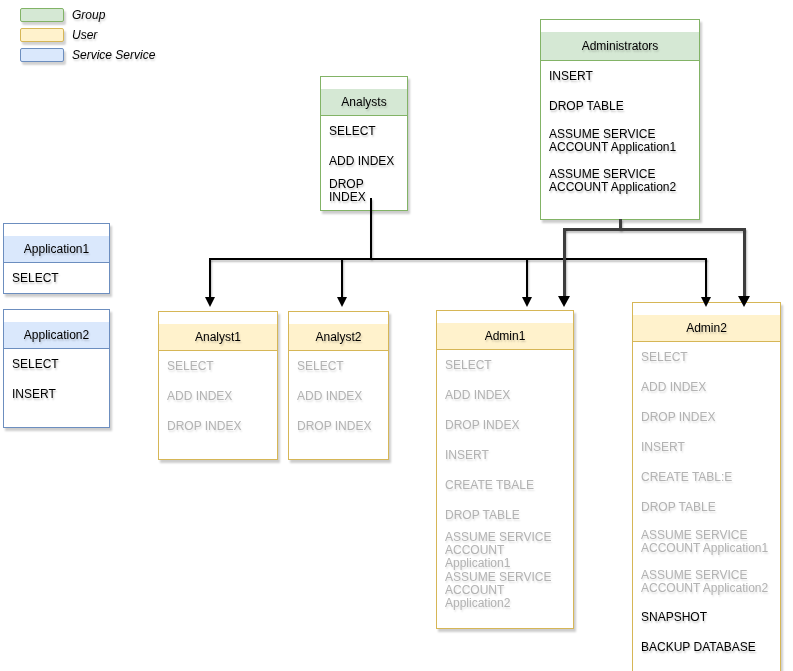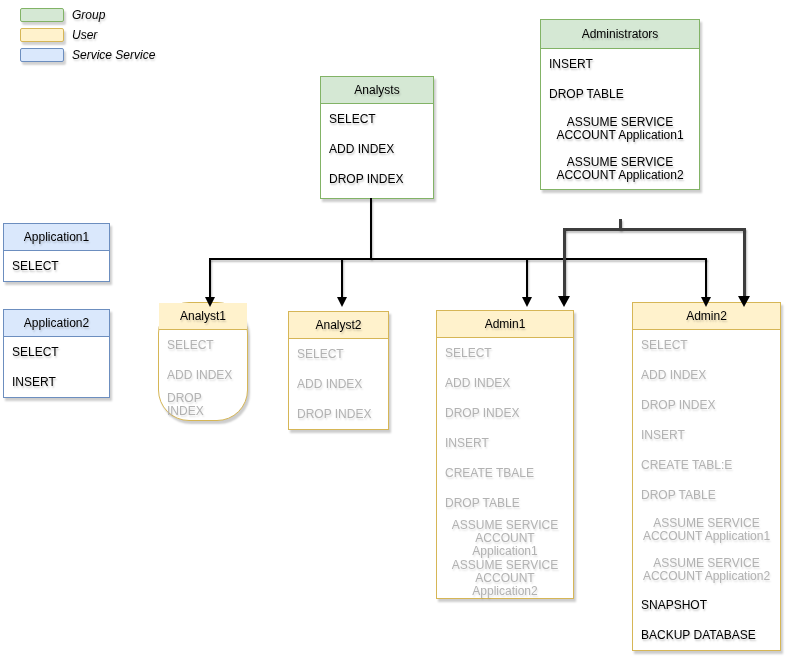--- a/index.html
+++ b/index.html
@@ -14,33 +14,33 @@
           text-shadow:1px 2px 2px rgba(0,0,0,0.18);font-style:italic;}
   .swatch.group{background:var(--group-fill,#d5e8d4);border-color:var(--group-border,#82b366);}
   .swatch.user{background:var(--user-fill,#fff2cc);border-color:var(--user-border,#d6b656);}
   .swatch.service{background:var(--service-fill,#dae8fc);border-color:var(--service-border,#6c8ebf);}
 
   
   .node{position:absolute;background:#fff;border:1px solid;
         box-shadow:2px 3px 2px rgba(0,0,0,0.2);box-sizing:border-box;}
   .node .hdr{display:flex;align-items:center;justify-content:center;
         font-size:12px;border-bottom:1px solid;border-color:inherit;
-        text-shadow:1px 2px 2px rgba(0,0,0,0.18);}
+        text-shadow:1px 2px 2px rgba(0,0,0,0.18);margin-top:12px;}
   .node.group{border-color:var(--group-border,#82b366);}
   .node.group .hdr{background:var(--group-fill,#d5e8d4);border-bottom-color:var(--group-border,#82b366);}
   .node.user{border-color:var(--user-border,#d6b656);}
   .node.user .hdr{background:var(--user-fill,#fff2cc);border-bottom-color:var(--user-border,#d6b656);}
   .node.service{border-color:var(--service-border,#6c8ebf);}
   .node.service .hdr{background:var(--service-fill,#dae8fc);border-bottom-color:var(--service-border,#6c8ebf);}
   .hdr{height:26px;}
   .hdr.h28{height:28px;}
-  .body{padding-bottom:0;}
+  .body{padding-bottom:18px;}
   .item{min-height:30px;display:flex;align-items:center;padding:0 8px;
         font-size:12px;line-height:13px;text-shadow:1px 2px 2px rgba(0,0,0,0.22);}
-  .item.two{min-height:40px;text-align:center;}
+  .item.two{min-height:40px;}
   .item.muted{color:var(--muted-text,#b2b2b2);text-shadow:1px 2px 2px rgba(0,0,0,0.12);}
 
   
   .edge{position:absolute;background:var(--edge,#000);box-shadow:1px 2px 2px rgba(0,0,0,0.25);}
   .edge.a{background:#000;}
   .edge.b{background:#3d3d3d;}
   .ah{position:absolute;width:0;height:0;border-left:5px solid transparent;
       border-right:5px solid transparent;border-top:10px solid #000;}
   .ah.big{border-left-width:6px;border-right-width:6px;border-top-width:11px;}
 </style>
@@ -65,21 +65,21 @@
   <div class="node group" style="left:540px;top:19px;width:160px;">
     <div class="hdr h28">Administrators</div>
     <div class="body">
       <div class="item">INSERT</div>
       <div class="item">DROP TABLE</div>
       <div class="item two">ASSUME SERVICE ACCOUNT Application1</div>
       <div class="item two">ASSUME SERVICE ACCOUNT Application2</div>
     </div>
   </div>
 
-  <div class="node group" style="left:320px;top:76px;width:114px;">
+  <div class="node group" style="left:320px;top:76px;width:88px;">
     <div class="hdr">Analysts</div>
     <div class="body" style="padding-bottom:4px">
       <div class="item">SELECT</div>
       <div class="item">ADD INDEX</div>
       <div class="item">DROP INDEX</div>
     </div>
   </div>
 
   <div class="node service" style="left:3px;top:223px;width:107px;">
     <div class="hdr">Application1</div>
@@ -89,21 +89,21 @@
   </div>
 
   <div class="node service" style="left:3px;top:309px;width:107px;">
     <div class="hdr">Application2</div>
     <div class="body">
       <div class="item">SELECT</div>
       <div class="item">INSERT</div>
     </div>
   </div>
 
-  <div class="node user" style="left:158px;top:302px;width:90px;border-radius:31px;">
+  <div class="node user" style="left:158px;top:311px;width:120px;">
     <div class="hdr">Analyst1</div>
     <div class="body">
       <div class="item muted">SELECT</div>
       <div class="item muted">ADD INDEX</div>
       <div class="item muted">DROP INDEX</div>
     </div>
   </div>
 
   <div class="node user" style="left:288px;top:311px;width:101px;">
     <div class="hdr">Analyst2</div>

